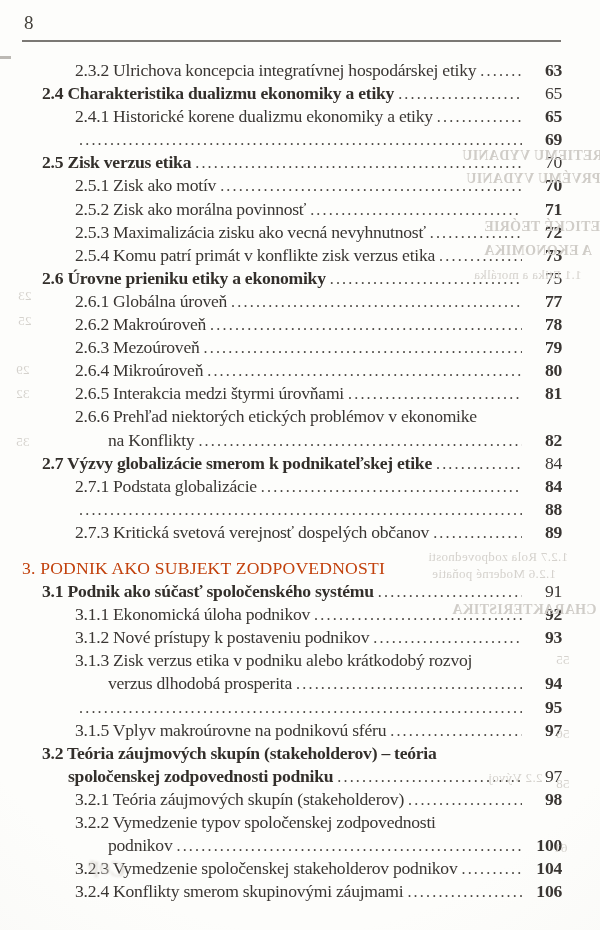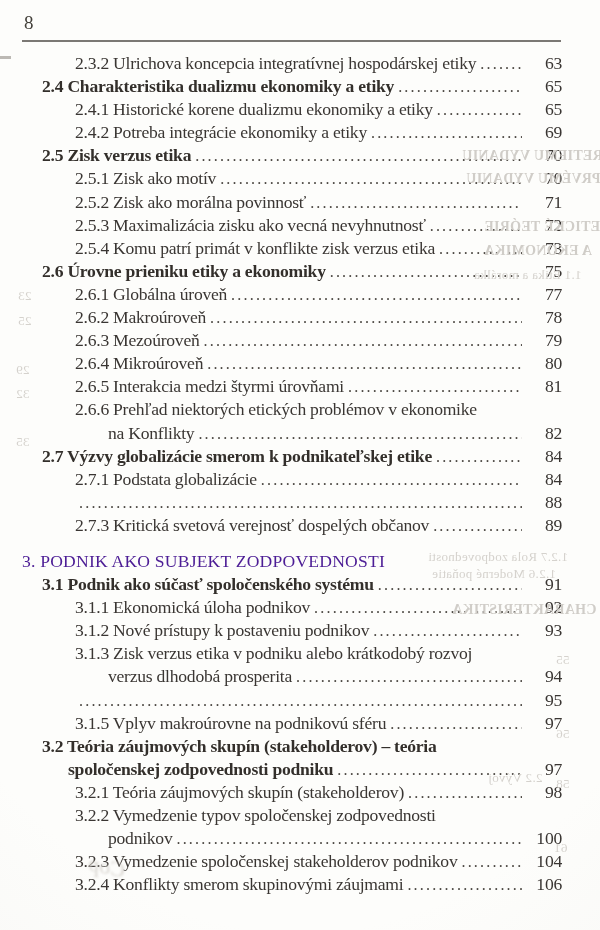--- a/index.html
+++ b/index.html
@@ -21,44 +21,44 @@
   }
   .header-rule{
     position:absolute;left:22px;top:40px;width:539px;height:2px;
     background:#7b7874;
   }
   .edge-dash{
     position:absolute;left:0;top:56px;width:11px;height:3px;
     background:#bcb9b4;filter:blur(.4px);
   }
   .toc{
-    position:absolute;left:22px;top:52px;width:540px;
+    position:absolute;left:22px;top:59px;width:540px;
   }
   .row{
     display:flex;align-items:baseline;
     line-height:23.1px;font-size:17.6px;letter-spacing:-0.25px;
     white-space:nowrap;
   }
   .row.gap{margin-top:13px}
-  .chapter{padding-left:0;letter-spacing:0.2px;color:#4c1d95}
+  .chapter{padding-left:0;letter-spacing:0.2px;color:#c2410c}
   .sec{padding-left:20px;font-weight:bold;color:#332f2b}
   .sub{padding-left:53px}
   .cont{padding-left:86px}
   .cont-sec{padding-left:46px;font-weight:bold;color:#332f2b}
   .title{flex:0 0 auto}
   .it{}
   .dots{
     flex:1 1 0;min-width:0;overflow:hidden;
     margin:0 6px 0 4px;
   }
   .dots::after{
     content:"..............................................................................................................";
     letter-spacing:2.2px;font-size:16px;color:#4c4843;font-weight:normal;
   }
-  .page{flex:0 0 34px;text-align:right;font-weight:normal;color:#3a3633}
+  .page{flex:0 0 34px;text-align:right;font-weight:bold;color:#3a3633}
   .sec .page,.cont-sec .page{font-weight:normal}
   
   .bleed{
     position:absolute;color:#d5d2cd;filter:blur(.5px);
     transform:scaleX(-1);white-space:nowrap;pointer-events:none;
     letter-spacing:.3px;
   }
   .bleed.b{font-weight:bold;color:#d0cdc8}
   .bleed.hand{
     transform:scaleX(-1) rotate(-12deg);filter:blur(1.3px);
@@ -82,21 +82,20 @@
       <span class="title"><span>2.4 Charakteristika dualizmu ekonomiky a etiky</span></span>
       <span class="dots"></span>
       <span class="page">65</span>
     </div>
     <div class="row sub">
       <span class="title"><span>2.4.1 Historické korene dualizmu ekonomiky a etiky</span></span>
       <span class="dots"></span>
       <span class="page">65</span>
     </div>
     <div class="row sub">
-      <span class="title"><span>2.4.2 Potreba integrácie ekonomiky a etiky</span></span>
       <span class="dots"></span>
       <span class="page">69</span>
     </div>
     <div class="row sec">
       <span class="title"><span>2.5 Zisk verzus etika</span></span>
       <span class="dots"></span>
       <span class="page">70</span>
     </div>
     <div class="row sub">
       <span class="title"><span>2.5.1 Zisk ako motív</span></span>

